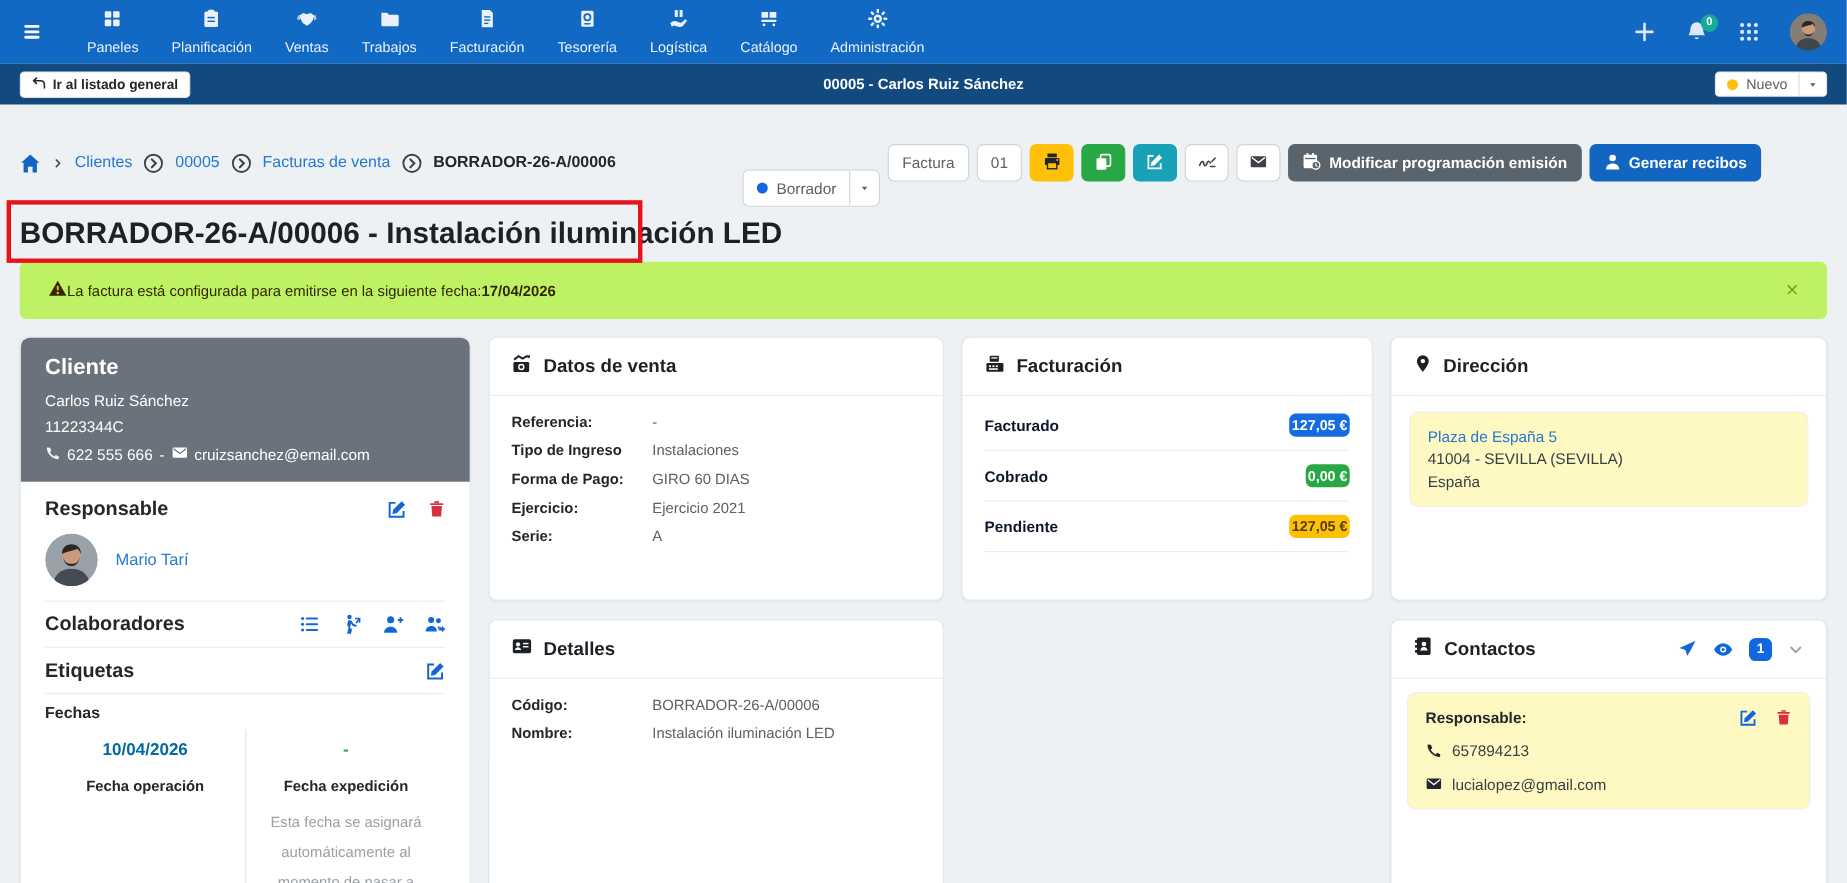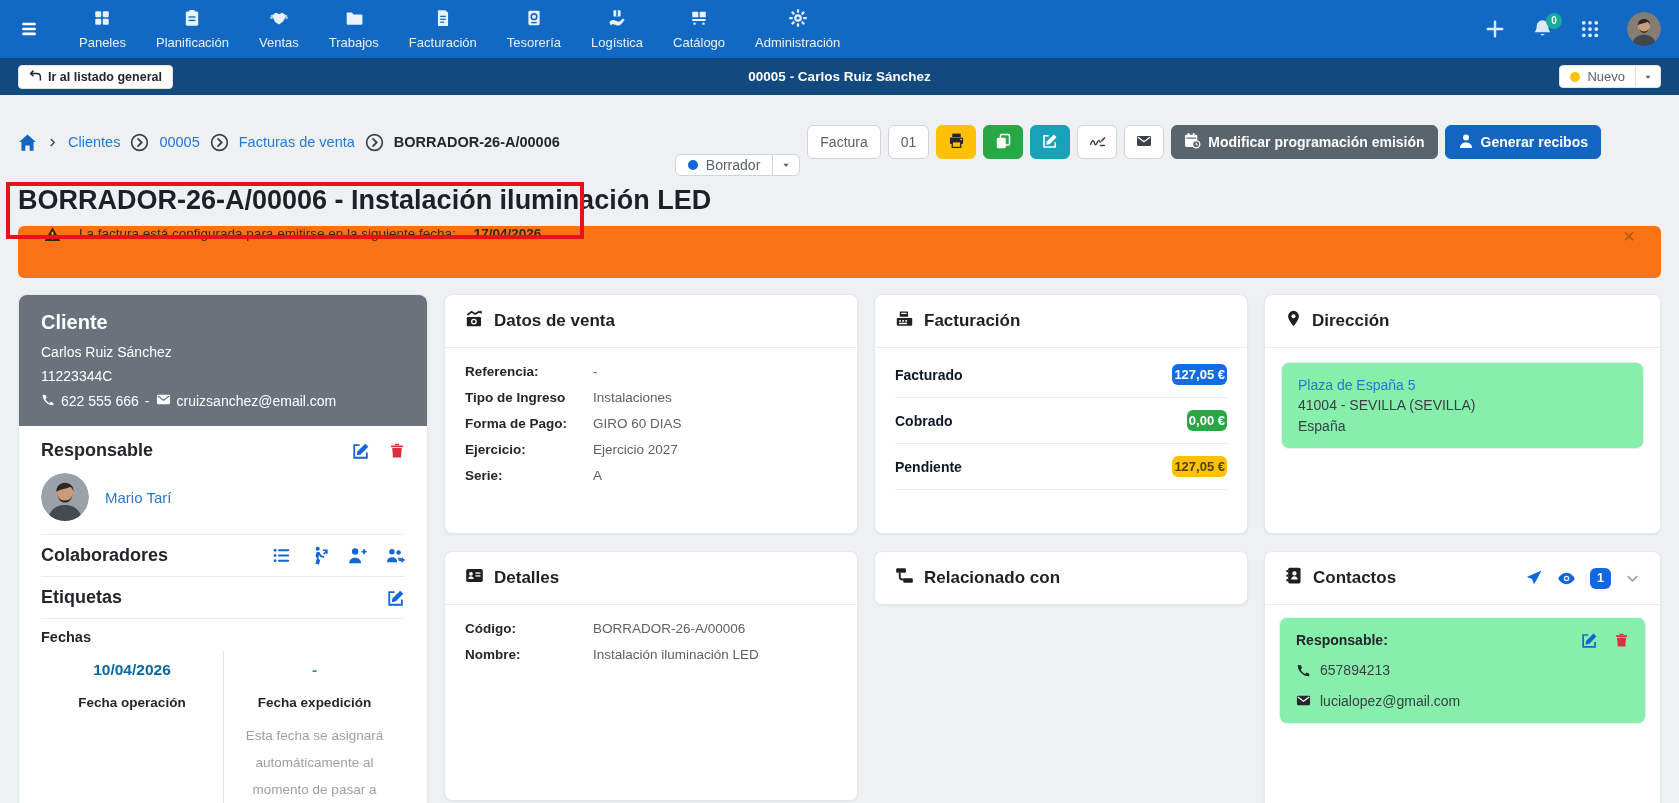--- a/index.html
+++ b/index.html
@@ -38,35 +38,35 @@
   .crumb-link { color:#2679ce; text-decoration:none; cursor:pointer; }
   .crumb-cur { color:#23272b; font-weight:bold; }
   .crumb-ic { color:#3c4247; display:flex; }
   .home-ic { color:#1266c2; display:flex; cursor:pointer; }
   .actions { margin-left:auto; margin-right:60px; display:flex; align-items:center; gap:7px; }
   .btn { height:34px; display:flex; align-items:center; gap:7px; border:1px solid #cfd4d9; background:#fff;
          border-radius:6px; padding:0 12px; font-size:14px; color:#5a6268; cursor:pointer;
          font-family:"Liberation Sans", sans-serif; }
   .btn.icon-only { width:40px; justify-content:center; padding:0; }
   .split { display:flex; align-items:stretch; border:1px solid #cfd4d9; border-radius:6px; overflow:hidden;
-           background:#fff; height:22px;margin-top:46px; }
+           background:#fff; height:34px;margin-top:46px; }
   .split .main { display:flex; align-items:center; gap:8px; padding:0 12px; font-size:14px; color:#5a6268; cursor:pointer; }
   .split .dot { width:10px; height:10px; border-radius:50%; background:#1266e0; }
   .split .caret { display:flex; align-items:center; padding:0 8px; border-left:1px solid #cfd4d9; color:#5a6268; cursor:pointer; }
   .btn-yellow { background:#ffc107; border-color:#ffc107; color:#23272b; }
   .btn-green  { background:#28a745; border-color:#28a745; color:#fff; }
   .btn-teal   { background:#17a2b8; border-color:#17a2b8; color:#fff; }
   .btn-slate  { background:#5a646d; border-color:#5a646d; color:#fff; font-weight:600; }
   .btn-blue   { background:#1266c2; border-color:#1266c2; color:#fff; font-weight:600; }
 
   .page-title { padding:0 18px; margin:3px 0 10px; font-size:27px; font-weight:bold; color:#1d2126; }
 
   
-  .alert { margin:0 18px; height:52px; background:#f97316; border-radius:6px; display:flex; align-items:flex-start;
-           padding:0 26px; gap:18px; color:#332701; font-size:13.5px; }
+  .alert { margin:0 18px; height:52px; background:#bef264; border-radius:6px; display:flex; align-items:center;
+           padding:0 26px; gap:0; color:#332701; font-size:13.5px; }
   .alert b { font-weight:bold; }
   .alert .close { margin-left:auto; background:none; border:none; font-size:20px; color:rgba(92,72,0,.55);
                   cursor:pointer; line-height:1; }
   .annotation { position:absolute; left:6px; top:182px; width:578px; height:57px; border:4px solid #e8131a;
                 z-index:40; pointer-events:none; }
 
   
   .cards { display:grid; grid-template-columns:410px 414px 374px 397px; gap:16px; padding:0 18px; margin-top:16px;
            align-items:start; }
   .col { display:flex; flex-direction:column; gap:17px; }
@@ -81,21 +81,21 @@
   .kv-body .v { color:#5a6268; }
 
   .bill-body { padding:4px 20px 14px; }
   .bill-row { display:flex; align-items:center; padding:12px 0; border-bottom:1px solid #ececec; }
   .bill-row .lbl { font-weight:bold; color:#0f172a; font-size:14px; }
   .money-badge { margin-left:auto; padding:3px 2px; border-radius:6px; font-weight:bold; font-size:13px;text-align:center; }
   .b-blue { background:#146ce0; color:#fff; } .b-green { background:#28a745; color:#fff; }
   .b-yellow { background:#ffc107; color:#533f03; }
 
   .addr-body { padding:14px 16px; }
-  .inner-box { background:#86efac; border:1px solid #eceff1; border-radius:8px; padding:12px 16px;
+  .inner-box { background:#fef9c3; border:1px solid #eceff1; border-radius:8px; padding:12px 16px;
                font-size:14px; line-height:1.45; color:#3a3f44; }
   .link { color:#2679ce; text-decoration:none; cursor:pointer; }
 
   
   .client-gray { background:#6a737c; border-radius:8px 8px 0 0; padding:16px 22px; color:#fff; }
   .client-gray h2 { font-size:20px; font-weight:bold; margin-bottom:10px; }
   .client-line { font-size:14px; margin-top:8px; display:flex; align-items:center; gap:6px; flex-wrap:wrap; }
   .client-body { padding:14px 22px 10px; }
   .sec-row { display:flex; align-items:center; }
   .sec-row .t { font-weight:bold; font-size:18px; color:#23272b; }
@@ -543,21 +543,21 @@
           <span>Datos de venta</span>
         </div>
         <div class="kv-body">
           <span class="k">Referencia:</span>
           <span class="v">-</span>
           <span class="k">Tipo de Ingreso</span>
           <span class="v">Instalaciones</span>
           <span class="k">Forma de Pago:</span>
           <span class="v">GIRO 60 DIAS</span>
           <span class="k">Ejercicio:</span>
-          <span class="v">Ejercicio 2027</span>
+          <span class="v">Ejercicio 2021</span>
           <span class="k">Serie:</span>
           <span class="v">A</span>
         </div>
       </section>
 
       <section class="card h-250">
         <div class="card-head">
           <span><svg width="19" height="19" viewBox="0 0 16 16">
                 <rect x="1" y="2.6" width="14" height="10.8" rx="1.4" fill="#1d2125"></rect>
                 <circle cx="5" cy="6.6" r="1.6" fill="#fff"></circle>
@@ -599,30 +599,20 @@
             <span class="lbl">Cobrado</span>
             <span class="money-badge b-green">0,00 €</span>
           </div>
           <div class="bill-row">
             <span class="lbl">Pendiente</span>
             <span class="money-badge b-yellow">127,05 €</span>
           </div>
         </div>
       </section>
 
-      <section class="card">
-        <div class="card-head no-border">
-          <span><svg width="19" height="19" viewBox="0 0 16 16">
-                <rect x="1" y="1.8" width="8.2" height="3.8" rx="1" fill="#1d2125"></rect>
-                <rect x="7" y="10.4" width="8" height="3.8" rx="1" fill="#1d2125"></rect>
-                <path d="M4 5.6v3.6a2.2 2.2 0 0 0 2.2 2.2H8.2" fill="none" stroke="#1d2125" stroke-width="1.6"></path>
-              </svg></span>
-          <span>Relacionado con</span>
-        </div>
-      </section>
     </div>
 
     <div class="col">
       <section class="card h-240">
         <div class="card-head">
           <span><svg width="17" height="19" viewBox="0 0 16 16">
                 <path d="M8 .8a5.1 5.1 0 0 1 5.1 5.1c0 3.6-5.1 9.3-5.1 9.3S2.9 9.5 2.9 5.9A5.1 5.1 0 0 1 8 .8z" fill="#1d2125"></path>
                 <circle cx="8" cy="5.9" r="1.9" fill="#fff"></circle>
               </svg></span>
           <span>Dirección</span>

